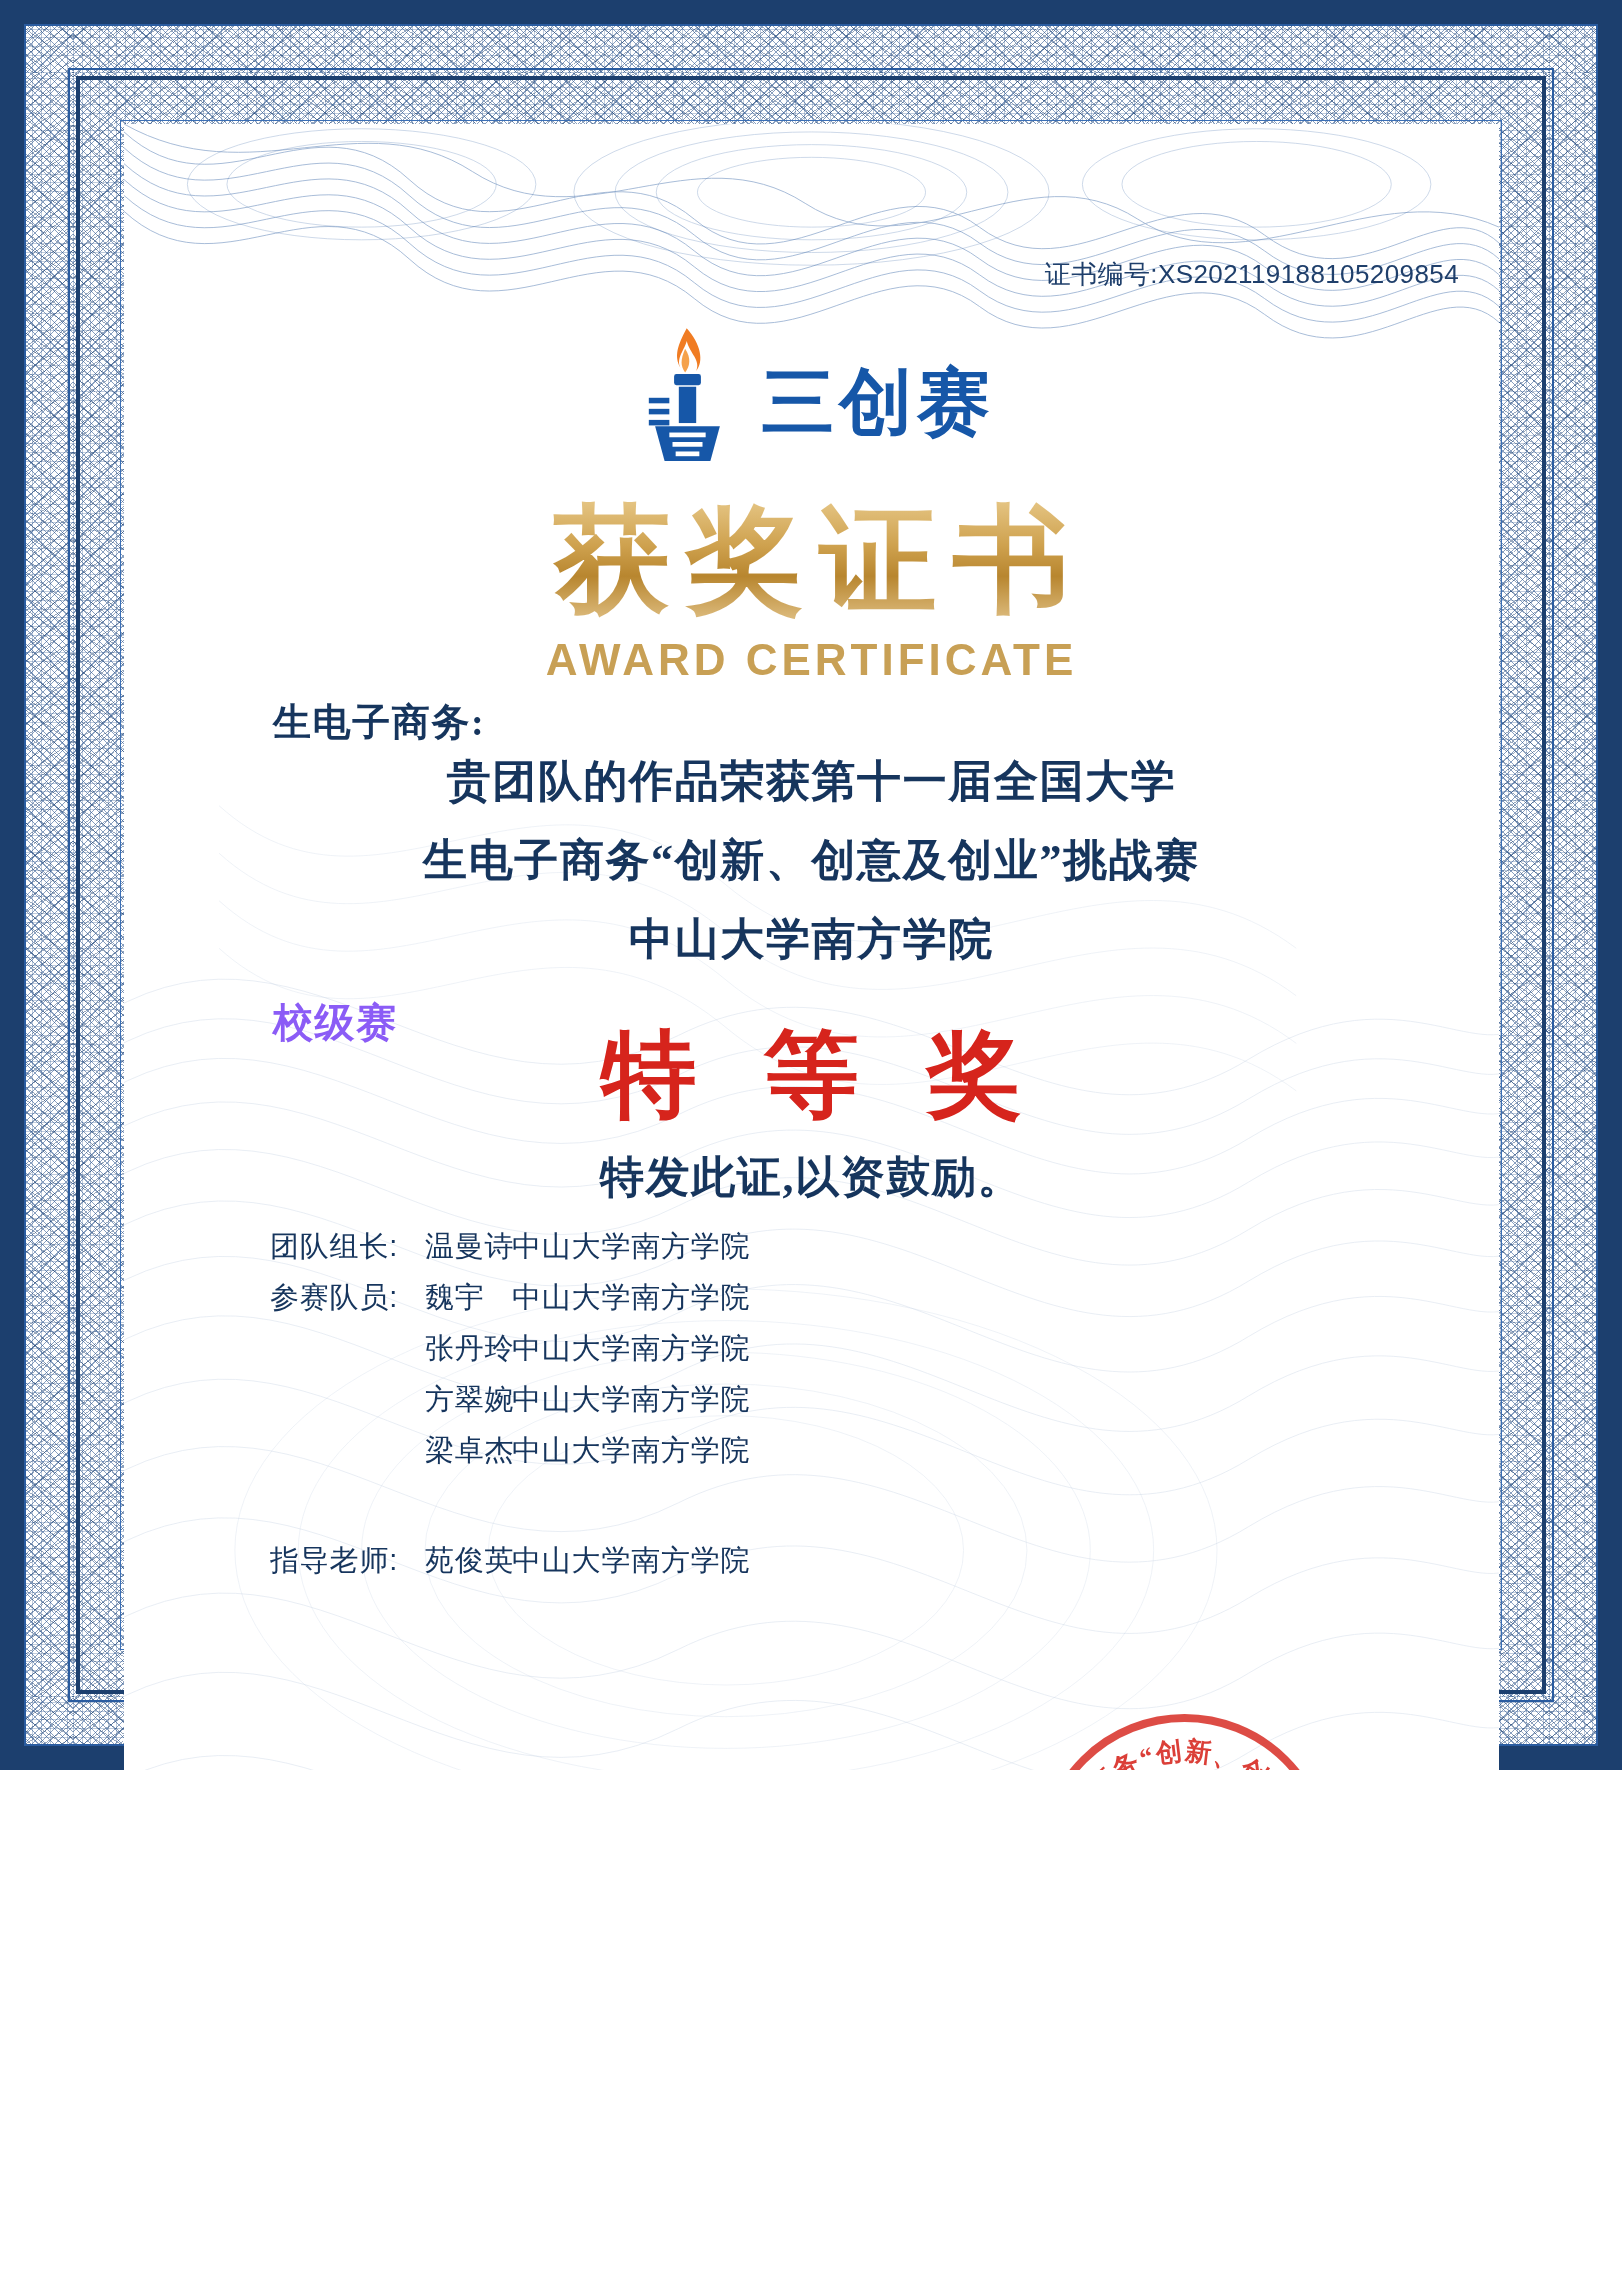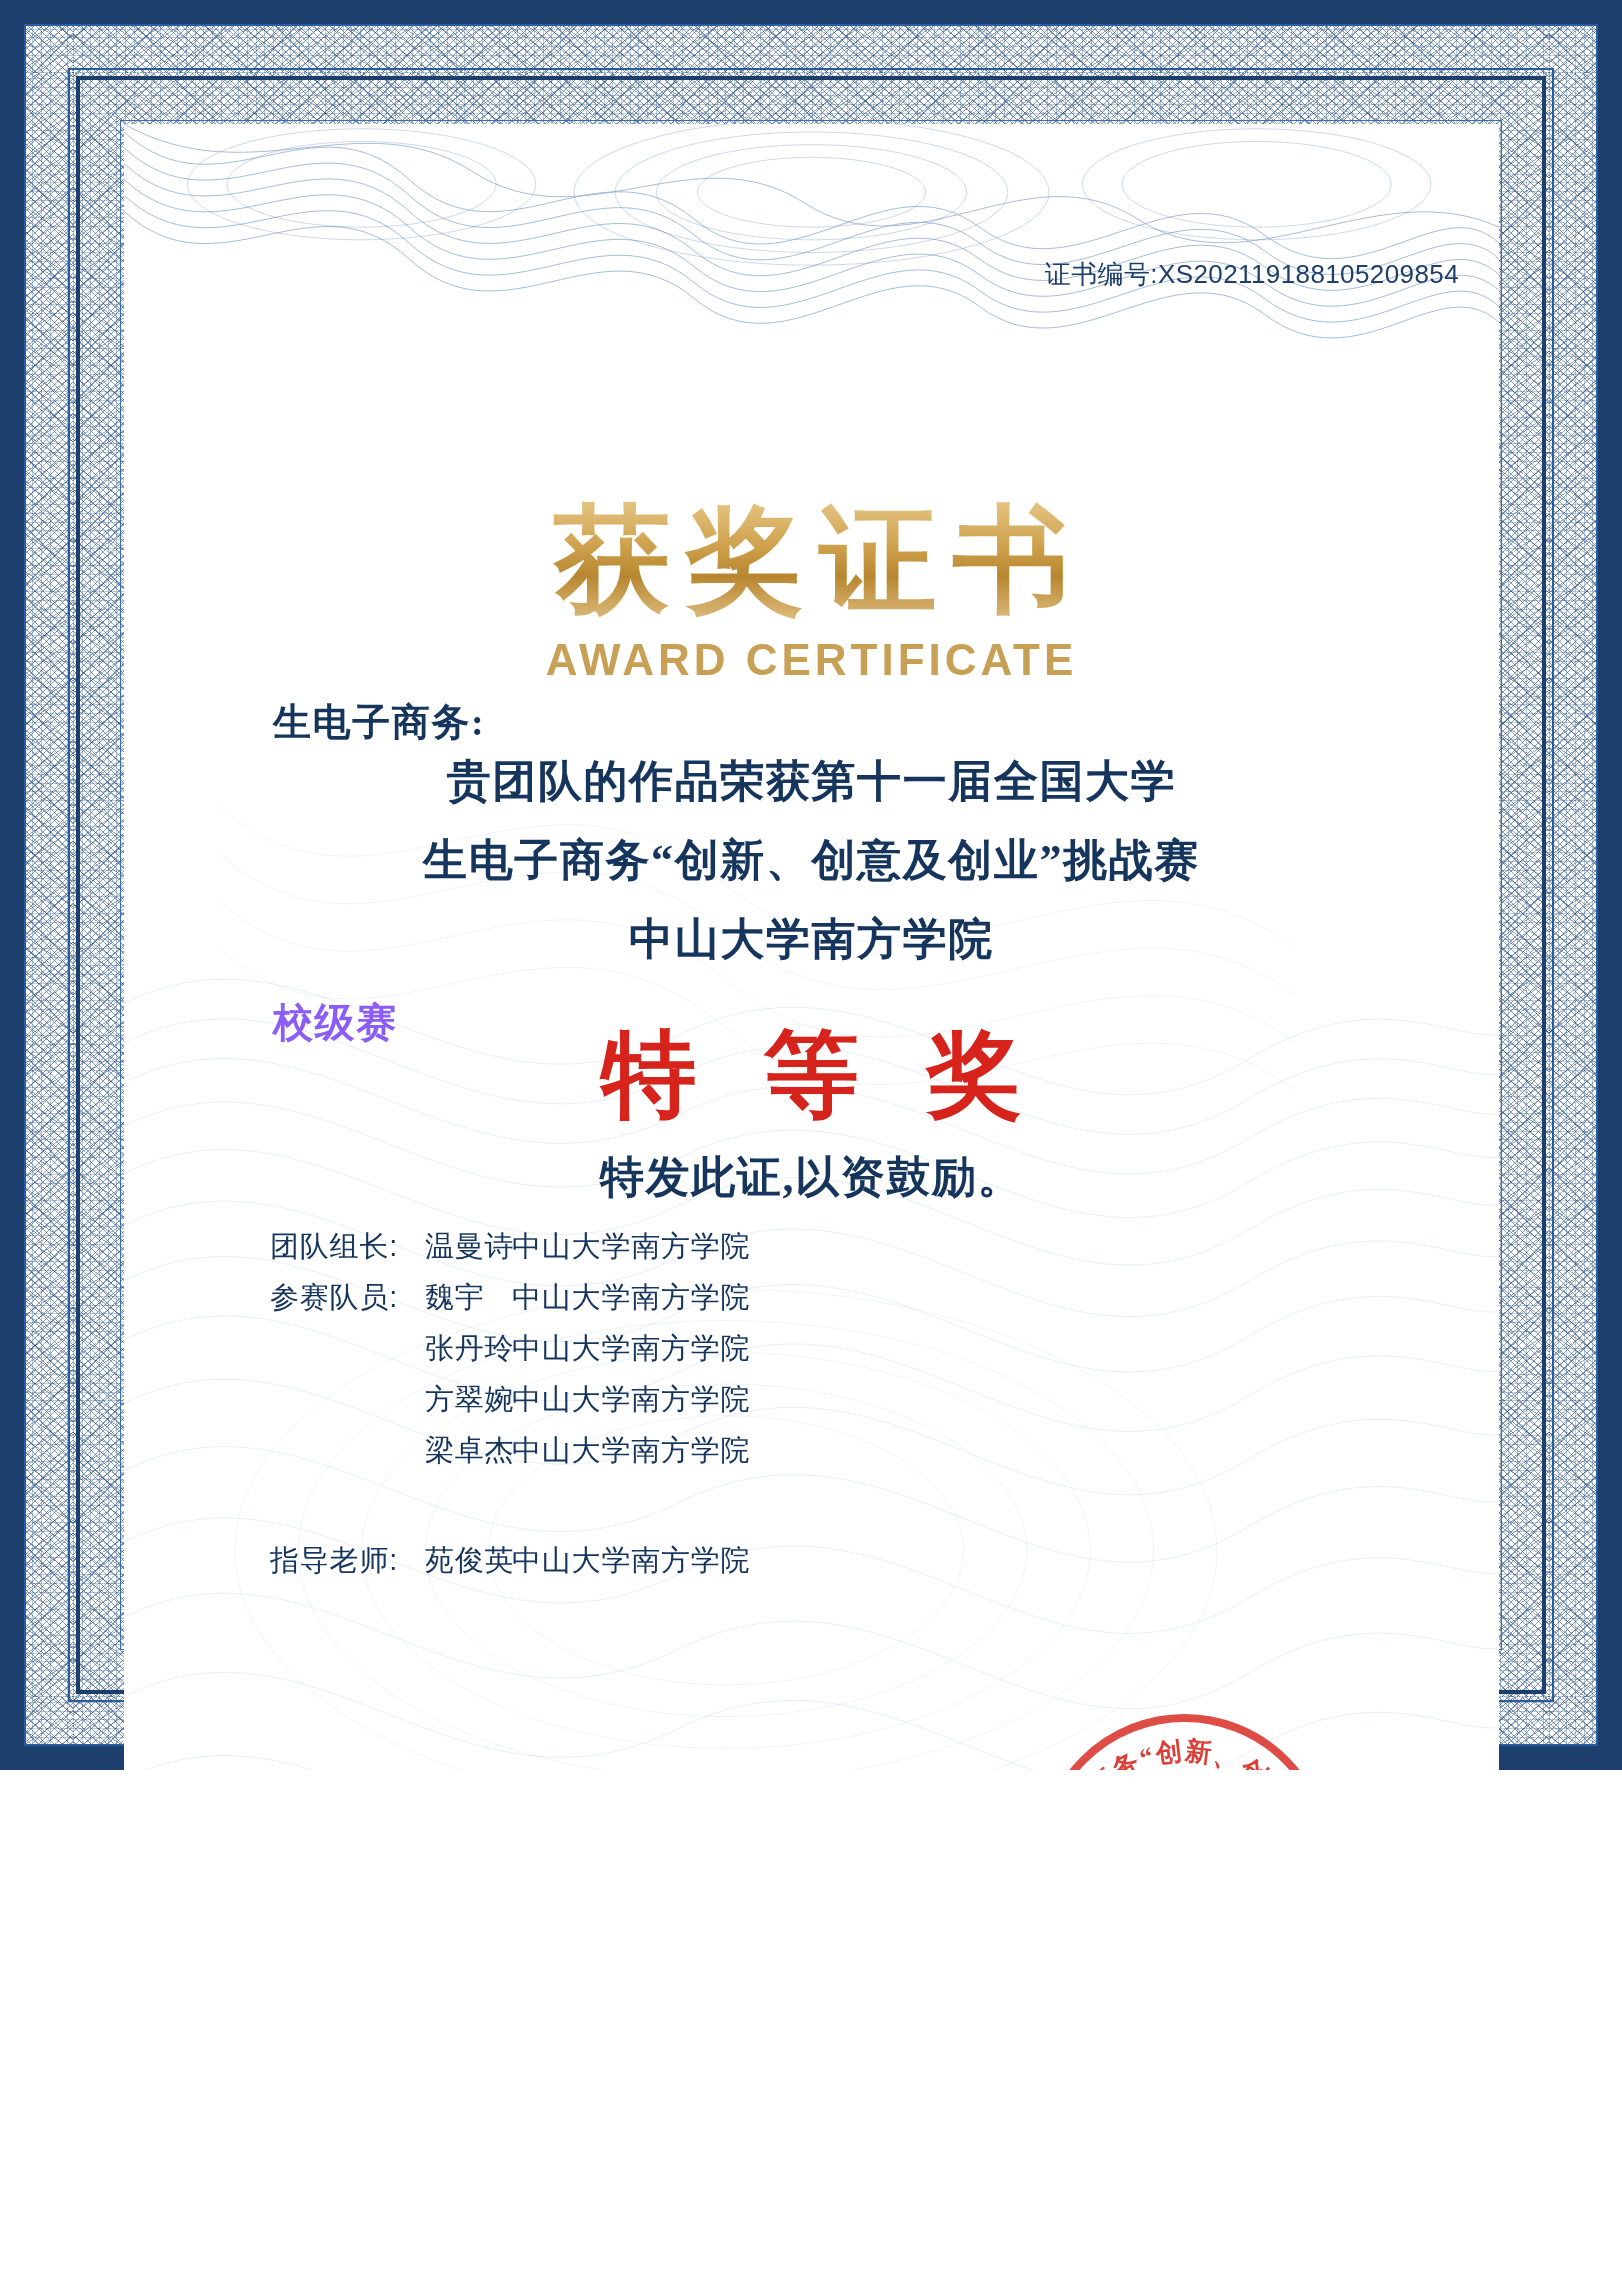--- a/index.html
+++ b/index.html
@@ -361,20 +361,36 @@
         <ellipse cx="868" cy="86" rx="144" ry="44"></ellipse>
         <ellipse cx="300" cy="76" rx="220" ry="70"></ellipse>
         <ellipse cx="300" cy="76" rx="170" ry="54"></ellipse>
         <ellipse cx="1430" cy="76" rx="220" ry="70"></ellipse>
         <ellipse cx="1430" cy="76" rx="170" ry="54"></ellipse>
       </g>
     </svg>
 
     <div class="cert-no">证书编号:XS202119188105209854</div>
 
+    <div class="logo-row">
+      <svg class="logo-mark" viewBox="0 0 150 190">
+        <path d="M74 8 C62 30 58 44 66 58 C60 46 72 34 74 24 C78 40 92 48 86 62 C96 50 92 28 74 8 Z" fill="#f07c23"></path>
+        <path d="M72 34 C66 48 66 56 72 64 C78 56 80 46 72 34 Z" fill="#f5a24b"></path>
+        <rect x="58" y="66" width="34" height="14" rx="3" fill="#1657a8"></rect>
+        <rect x="64" y="82" width="22" height="46" fill="#1657a8"></rect>
+        <path d="M34 132 L116 132 L104 176 L46 176 Z" fill="#1657a8"></path>
+        <rect x="52" y="140" width="46" height="6" fill="#ffffff"></rect>
+        <rect x="56" y="152" width="38" height="6" fill="#ffffff"></rect>
+        <rect x="60" y="164" width="30" height="6" fill="#ffffff"></rect>
+        <rect x="26" y="96" width="26" height="7" fill="#1657a8"></rect>
+        <rect x="26" y="110" width="26" height="7" fill="#1657a8"></rect>
+        <rect x="26" y="124" width="26" height="7" fill="#1657a8"></rect>
+      </svg>
+      <span class="logo-word">三创赛</span>
+    </div>
 
     <div class="title-cn">获奖证书</div>
     <div class="title-en">AWARD CERTIFICATE</div>
 
     <svg class="wave-field" viewBox="0 0 1736 1766" preserveAspectRatio="none">
       <g fill="none" stroke="#8fa8c9" stroke-width="1" opacity="0.45">
         <path d="M-20,300 C240,150 420,470 700,330 C980,190 1160,520 1420,360 C1600,250 1700,360 1760,320"></path>
         <path d="M-20,350 C240,200 420,520 700,380 C980,240 1160,570 1420,410 C1600,300 1700,410 1760,370"></path>
         <path d="M-20,400 C240,250 420,570 700,430 C980,290 1160,620 1420,460 C1600,350 1700,460 1760,420"></path>
         <path d="M-20,455 C240,305 420,625 700,485 C980,345 1160,675 1420,515 C1600,405 1700,515 1760,475"></path>

